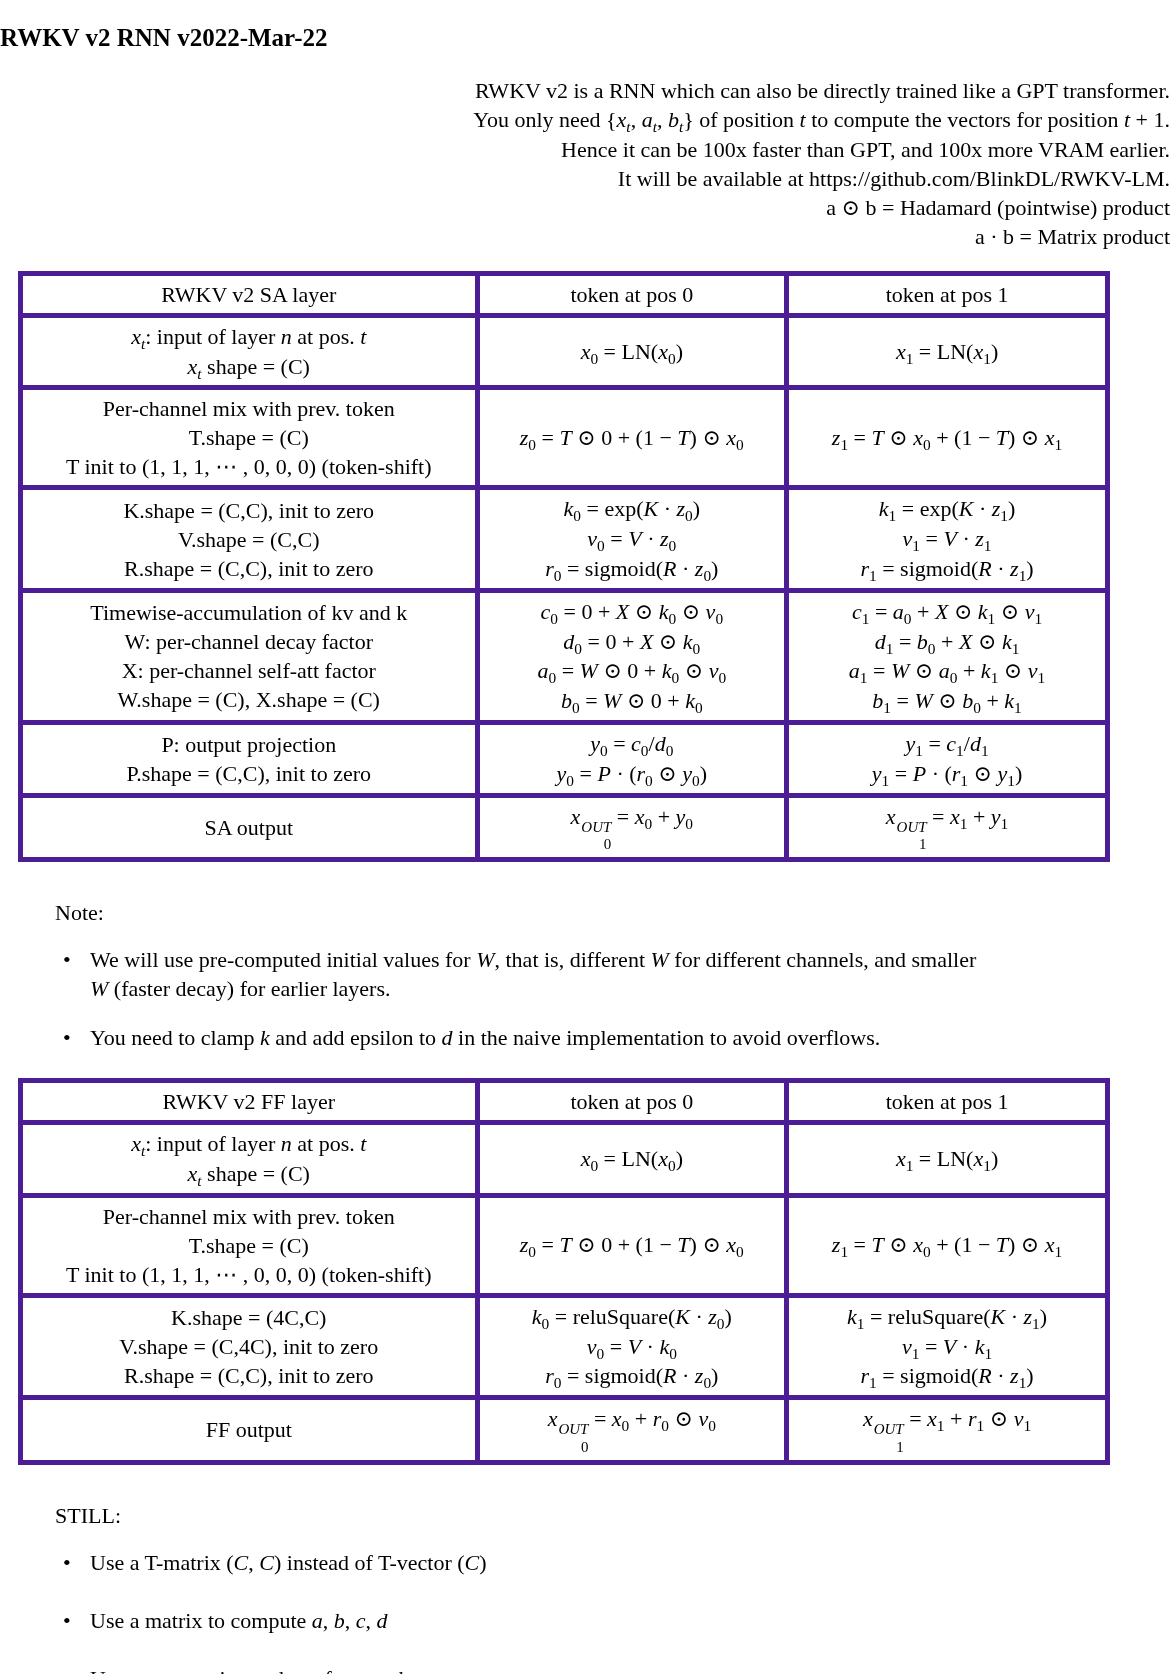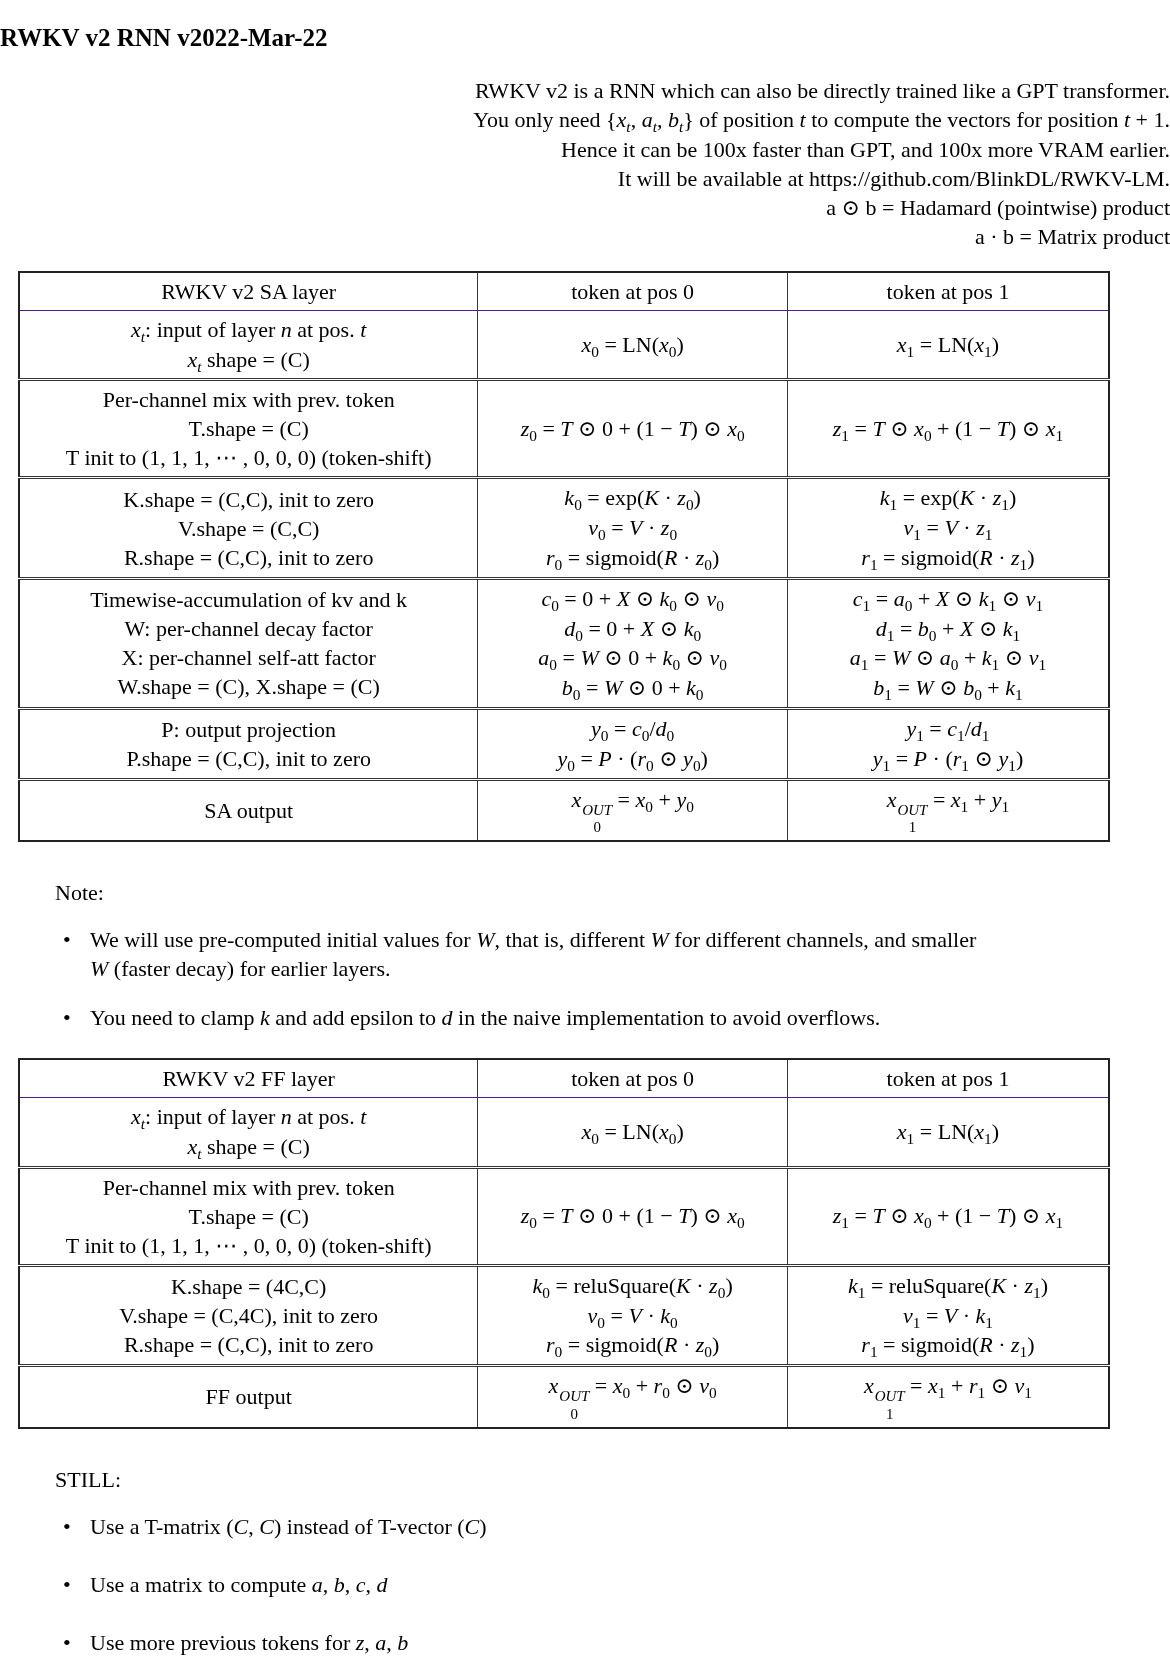--- a/index.html
+++ b/index.html
@@ -12,35 +12,35 @@
   }
   .title{font-size:25px;font-weight:bold;margin:0 0 22px 0;line-height:32px;}
   .intro{margin:0 0 20px 55px;text-align:right;}
   .intro p{margin:0;}
   table.mtable{
     border-collapse:collapse;table-layout:fixed;
     width:1092px;margin:0 0 36px 18px;
     border:2px solid #222;
   }
   table.mtable th, table.mtable td{
-    border:1px solid #4c1d95;
+    border:5px solid #4c1d95;
     font-weight:normal;text-align:center;vertical-align:middle;
     padding:4px 8px;overflow:hidden;
   }
   table.mtable tr.dsep th, table.mtable tr.dsep td{border-top:3px double #333;}
   .c1{width:42.5%;} .c2{width:28.2%;} .c3{width:29.3%;}
   .sect-head{margin:0 0 18px 55px;}
   .note{margin-bottom:26px;}
   ul.blist{margin:0;padding:0 0 0 55px;list-style:none;}
   ul.blist li{position:relative;padding-left:35px;margin:0 0 20px 0;max-width:1042px;}
   ul.blist li::before{content:"\2022";position:absolute;left:8px;top:0;}
   .todo ul.blist li{margin-bottom:29px;}
   sub,sup{font-size:0.7em;line-height:1;}
   .ss{
-    display:inline-flex;flex-direction:column;align-items:center;
+    display:inline-flex;flex-direction:column;align-items:flex-end;
     font-size:0.68em;line-height:1.15;vertical-align:-0.55em;padding-left:1px;
   }
   i{font-style:italic;}
 </style>
 </head>
 <body>
 
 <div class="page">
 
   <h1 class="title">RWKV v2 RNN v2022-Mar-22</h1>

